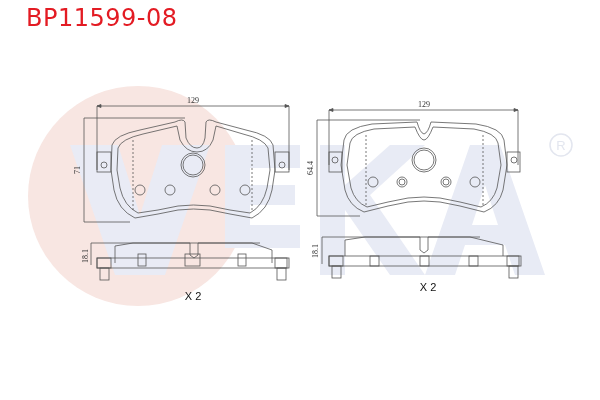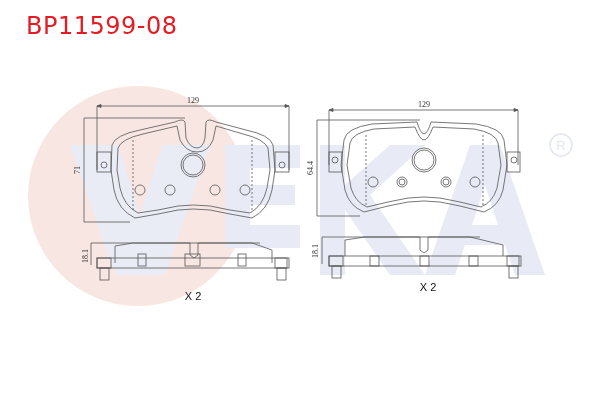--- a/index.html
+++ b/index.html
@@ -1,17 +1,17 @@
 <!DOCTYPE html>
 <html><head>
 <meta charset="utf-8">
 <style>
   html, body { margin:0; padding:0; }
   body { width:600px; height:400px; background:#ffffff; position:relative; overflow:hidden; font-family:"Liberation Sans", sans-serif; }
-  .title { position:absolute; left:26px; top:12px; font-size:24px; color:#e31b23; letter-spacing:0.5px; font-family:"DejaVu Sans", sans-serif; }
+  .title { position:absolute; left:26px; top:4px; font-size:24px; color:#e31b23; letter-spacing:0.5px; font-family:"DejaVu Sans", sans-serif; }
   svg.canvas { position:absolute; left:0; top:0; }
   .dim { font-family:"Liberation Serif", serif; font-size:8px; fill:#333; }
   .qty { font-family:"Liberation Sans", sans-serif; font-size:11px; fill:#111; }
 </style>
 </head>
 <body>
 
 <div class="title">BP11599-08</div>
 
 <svg class="canvas" width="600" height="400" viewBox="0 0 600 400">

